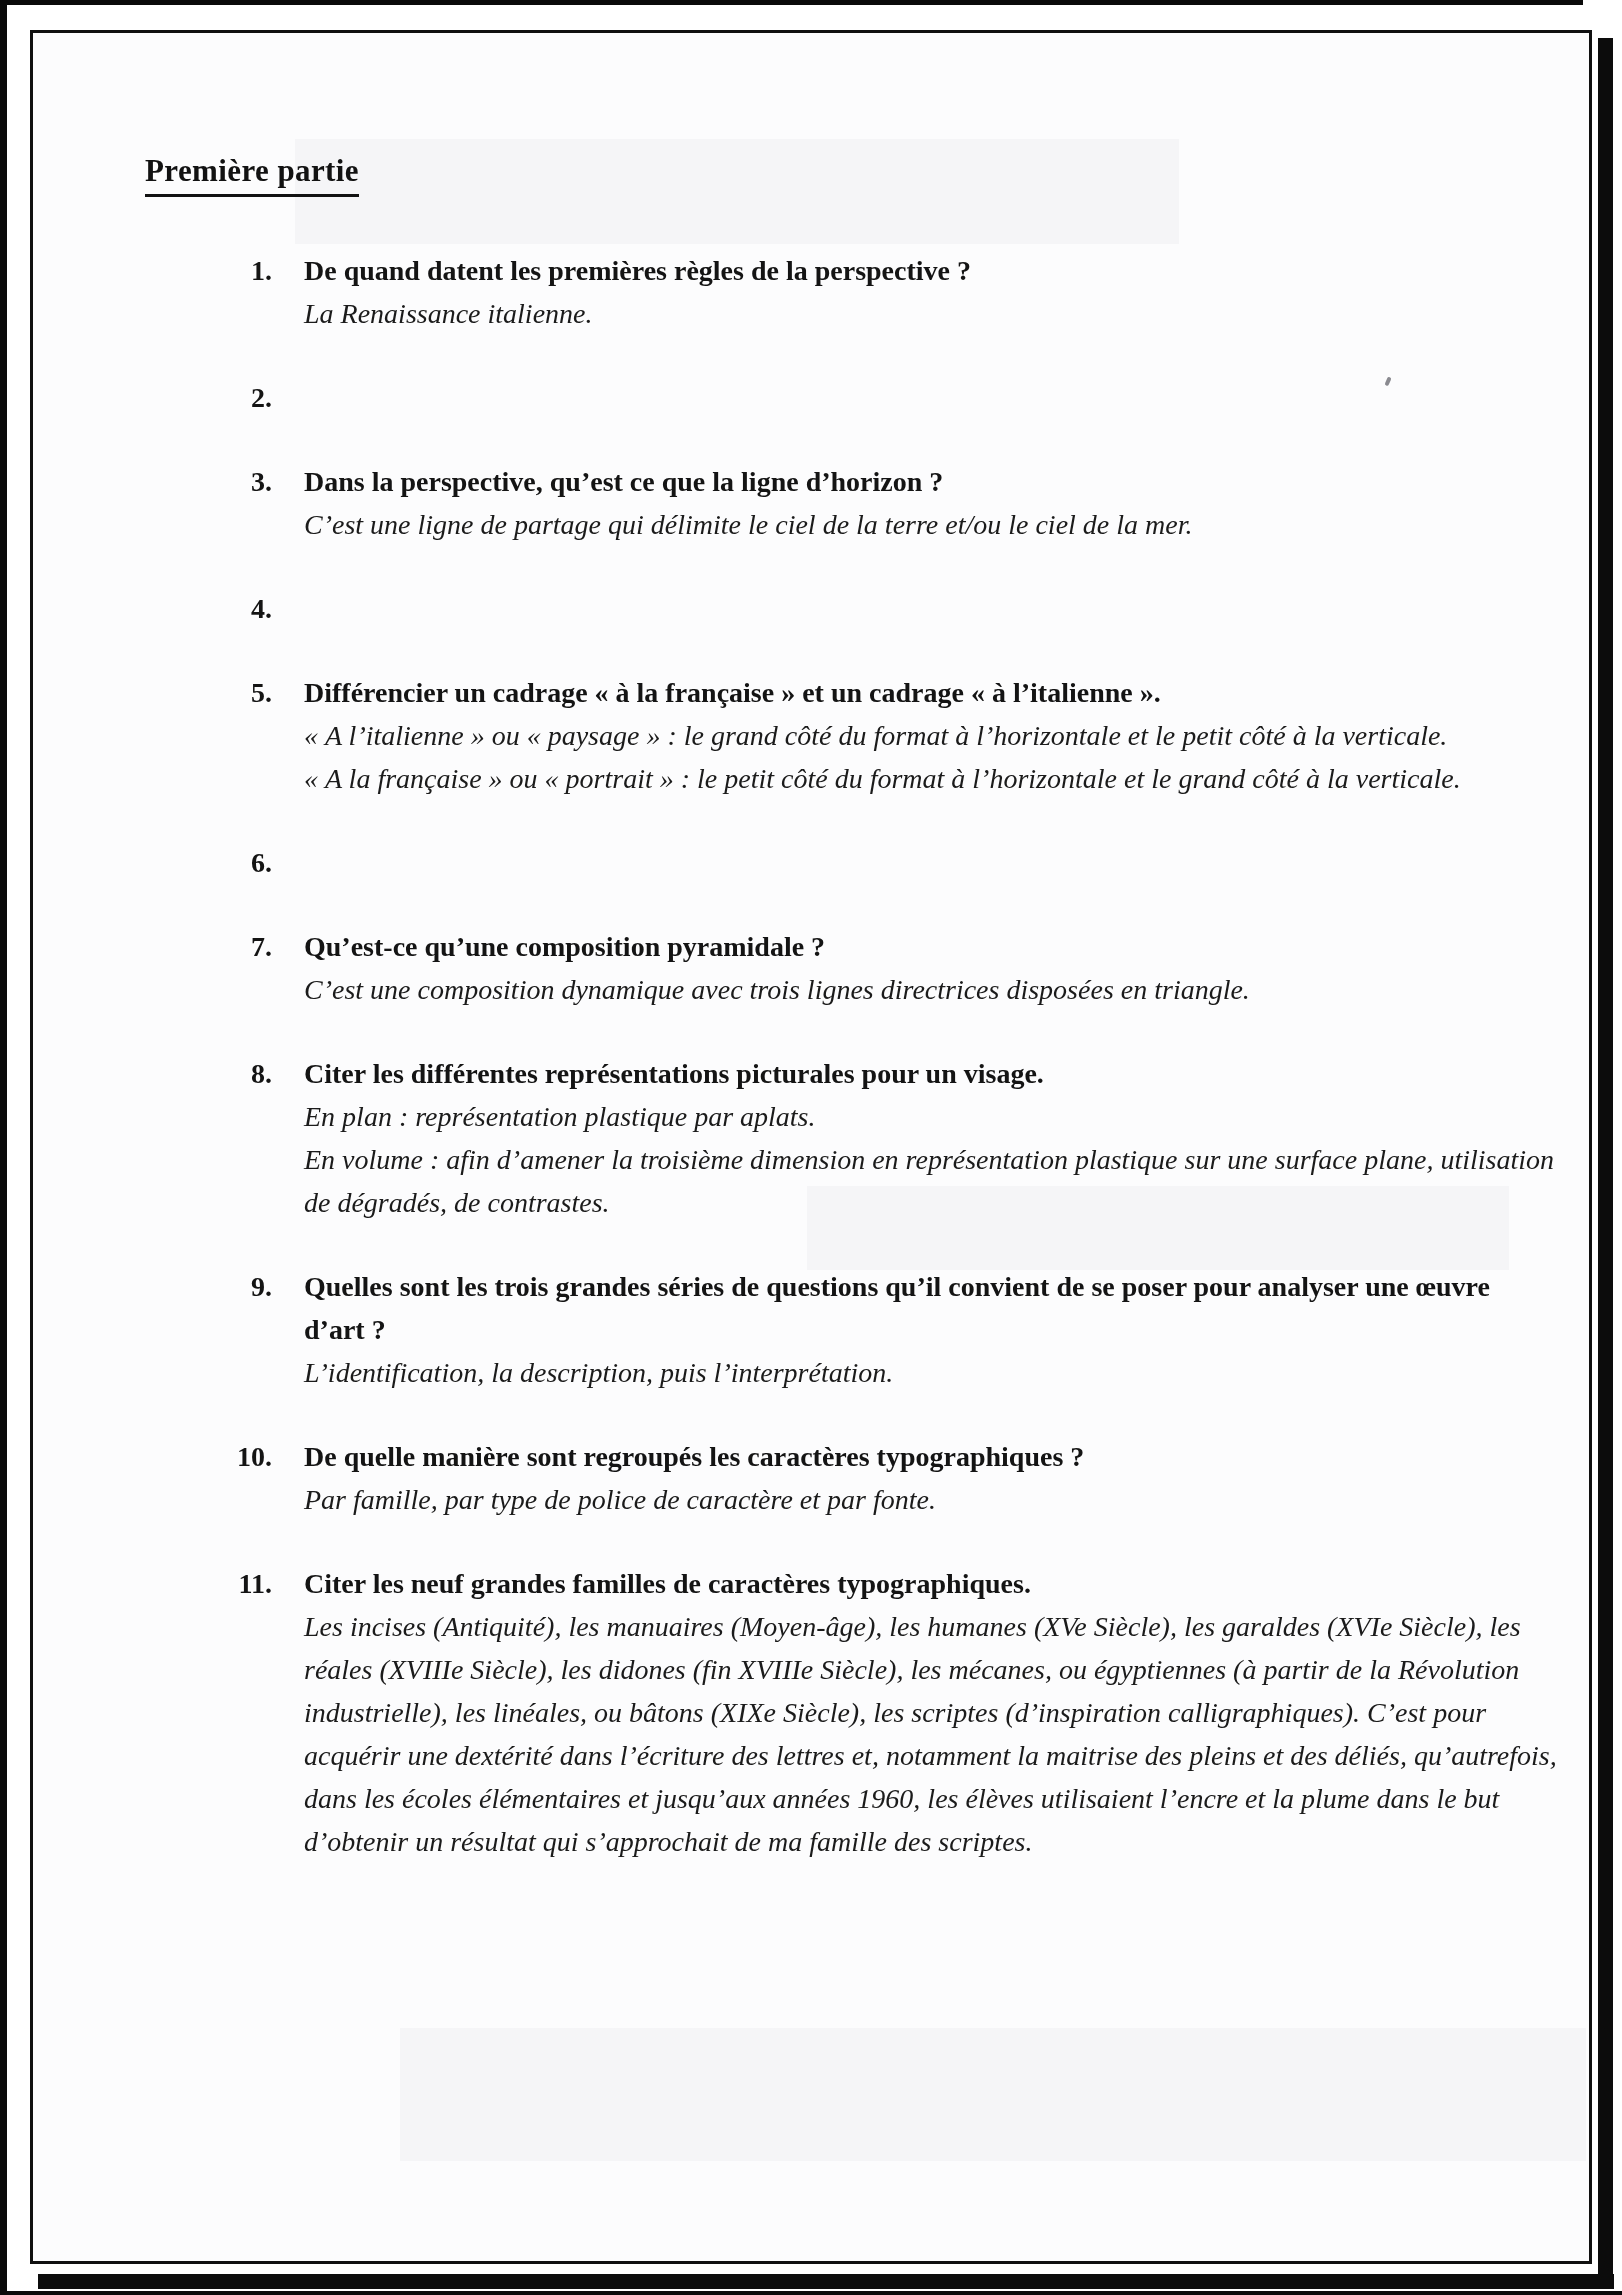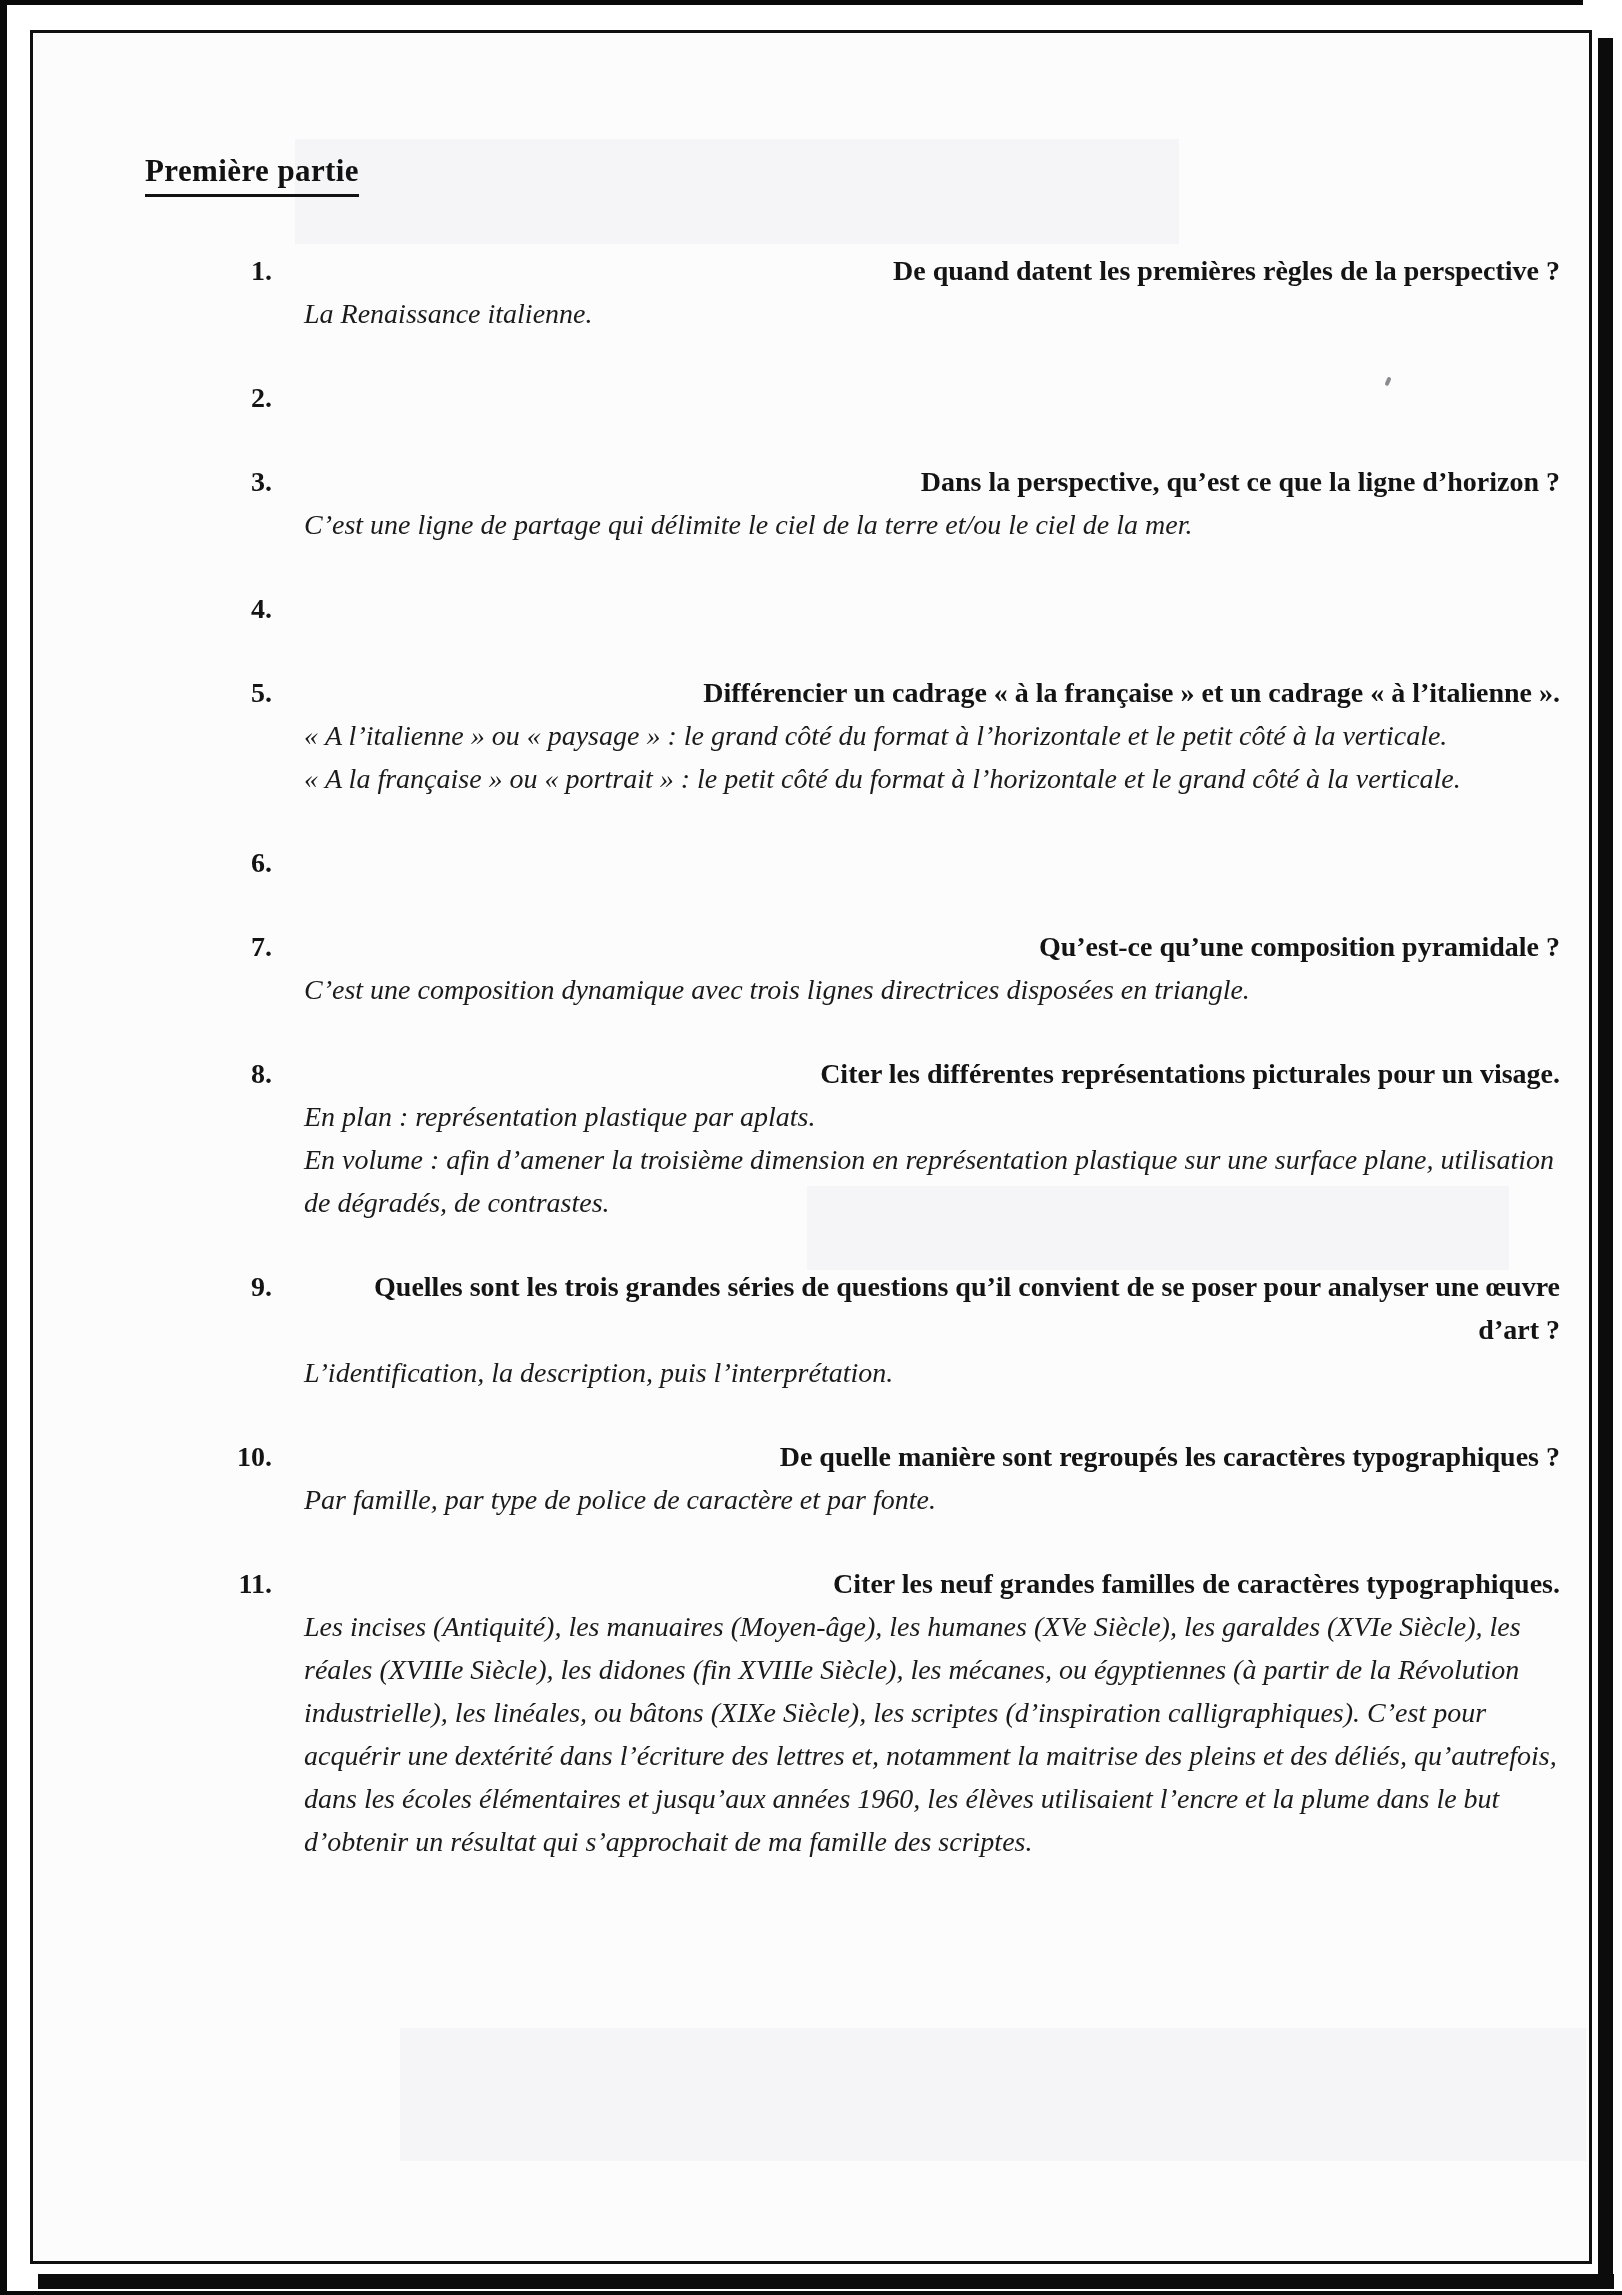--- a/index.html
+++ b/index.html
@@ -87,21 +87,21 @@
 
   .num {
     text-align: right;
     padding-right: 32px;
     font-weight: bold;
     box-sizing: border-box;
     color: #141414;
   }
 
   .qa-body p { margin: 0; }
-  .q { font-weight: bold; color: #141414; text-align: right; }
+  .q { font-weight: bold; color: #141414; }
   .a { font-weight: normal; color: #1b1b1b; font-style: italic; }
 </style>
 </head>
 <body>
 
 <div class="scan">
 
   <div class="edge edge-left"></div>
   <div class="edge edge-top"></div>
   <div class="edge edge-bottom"></div>

